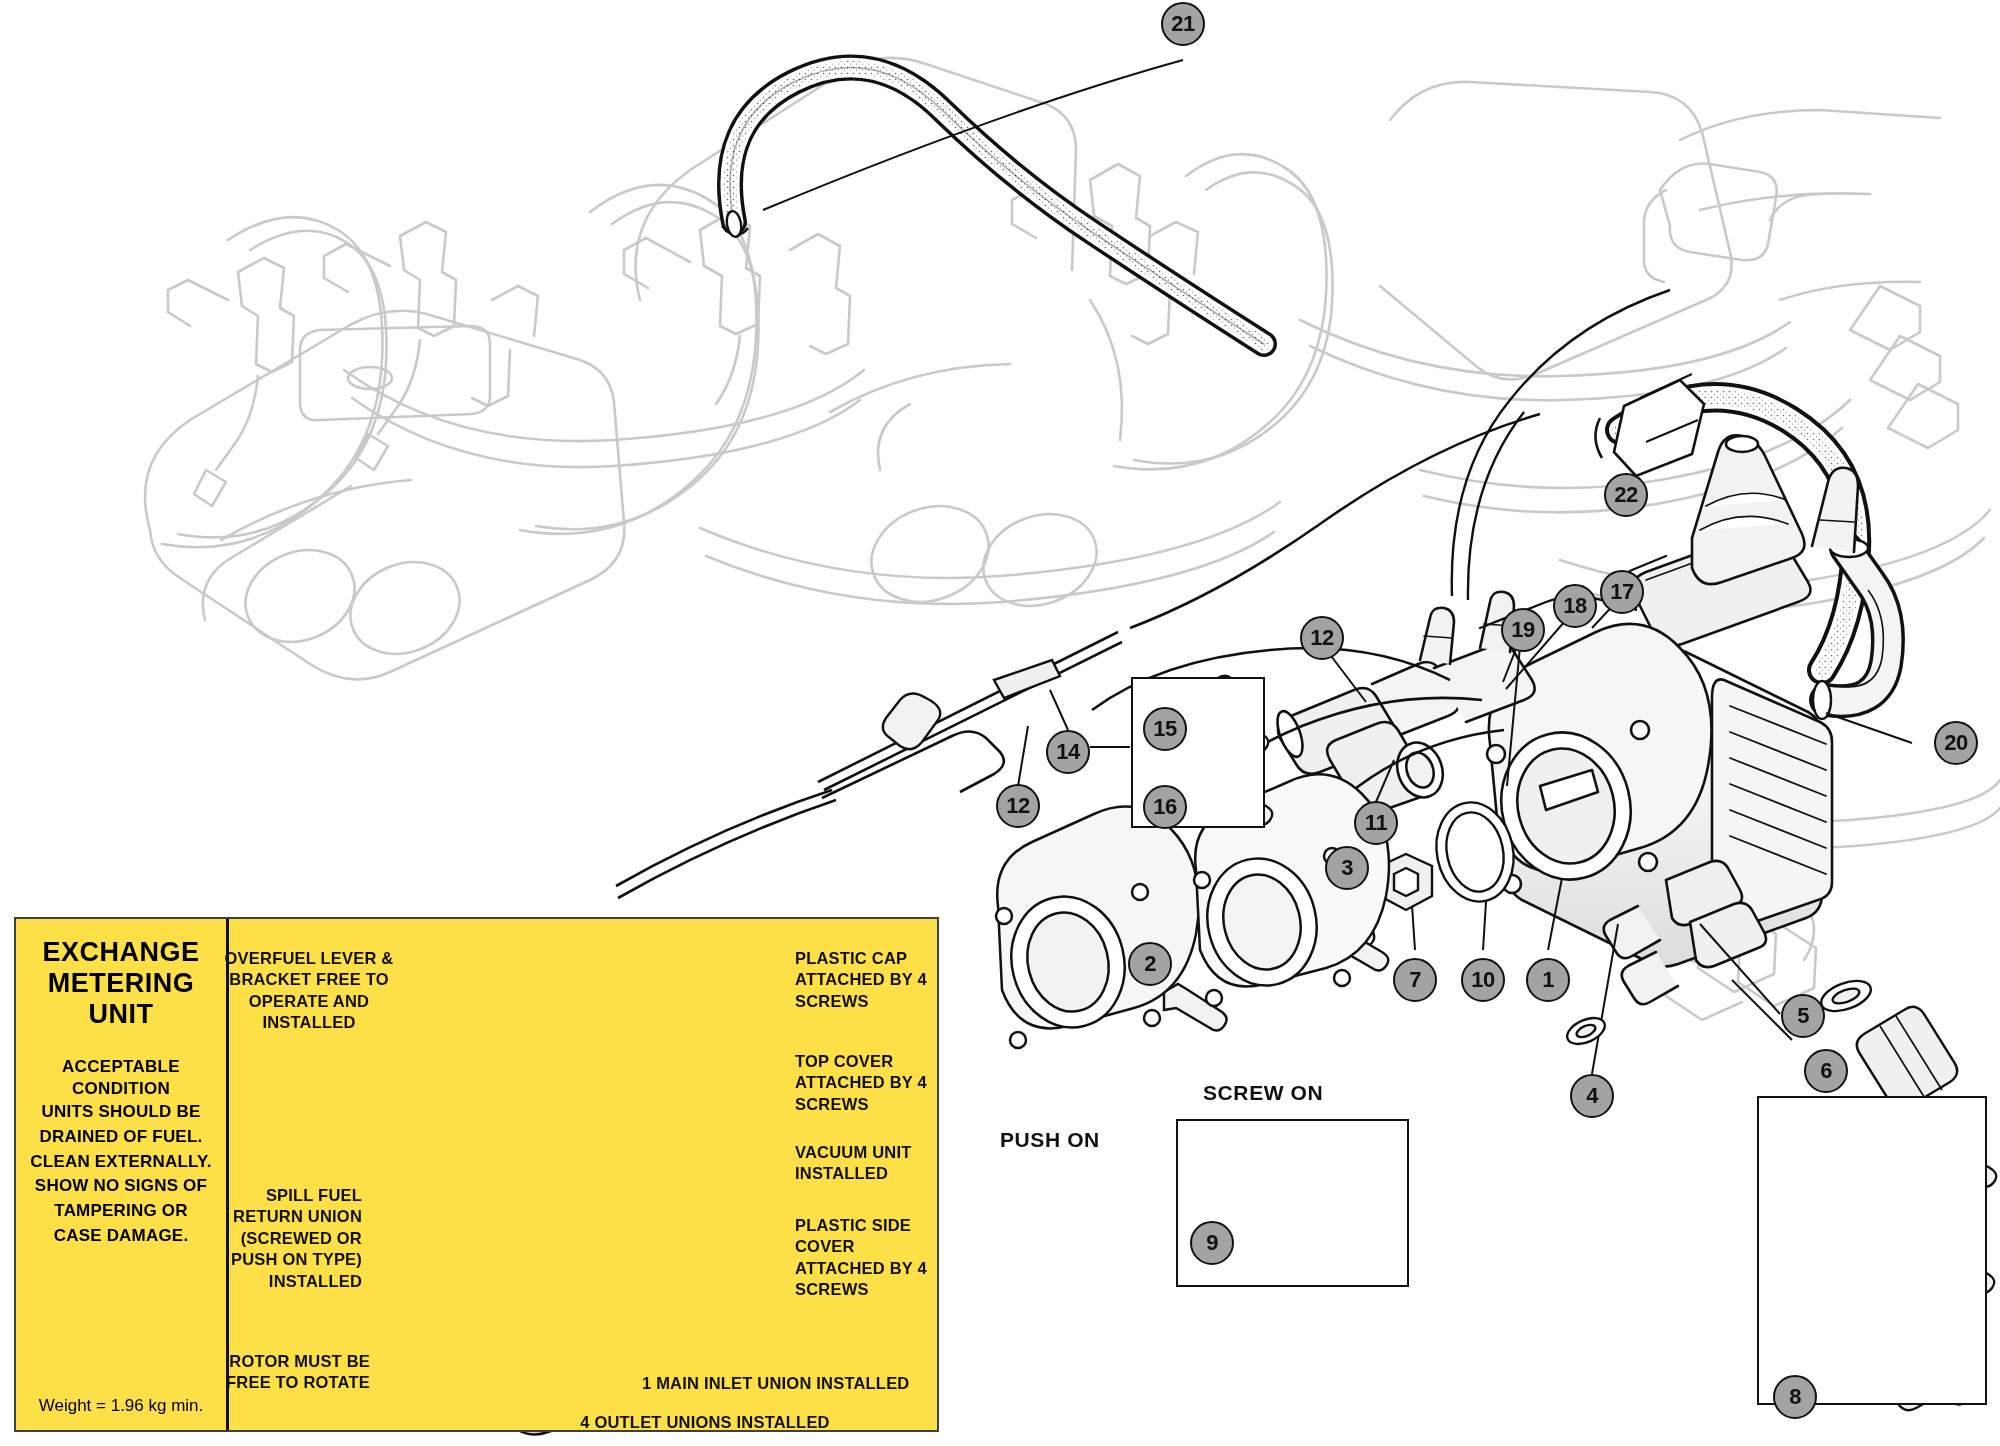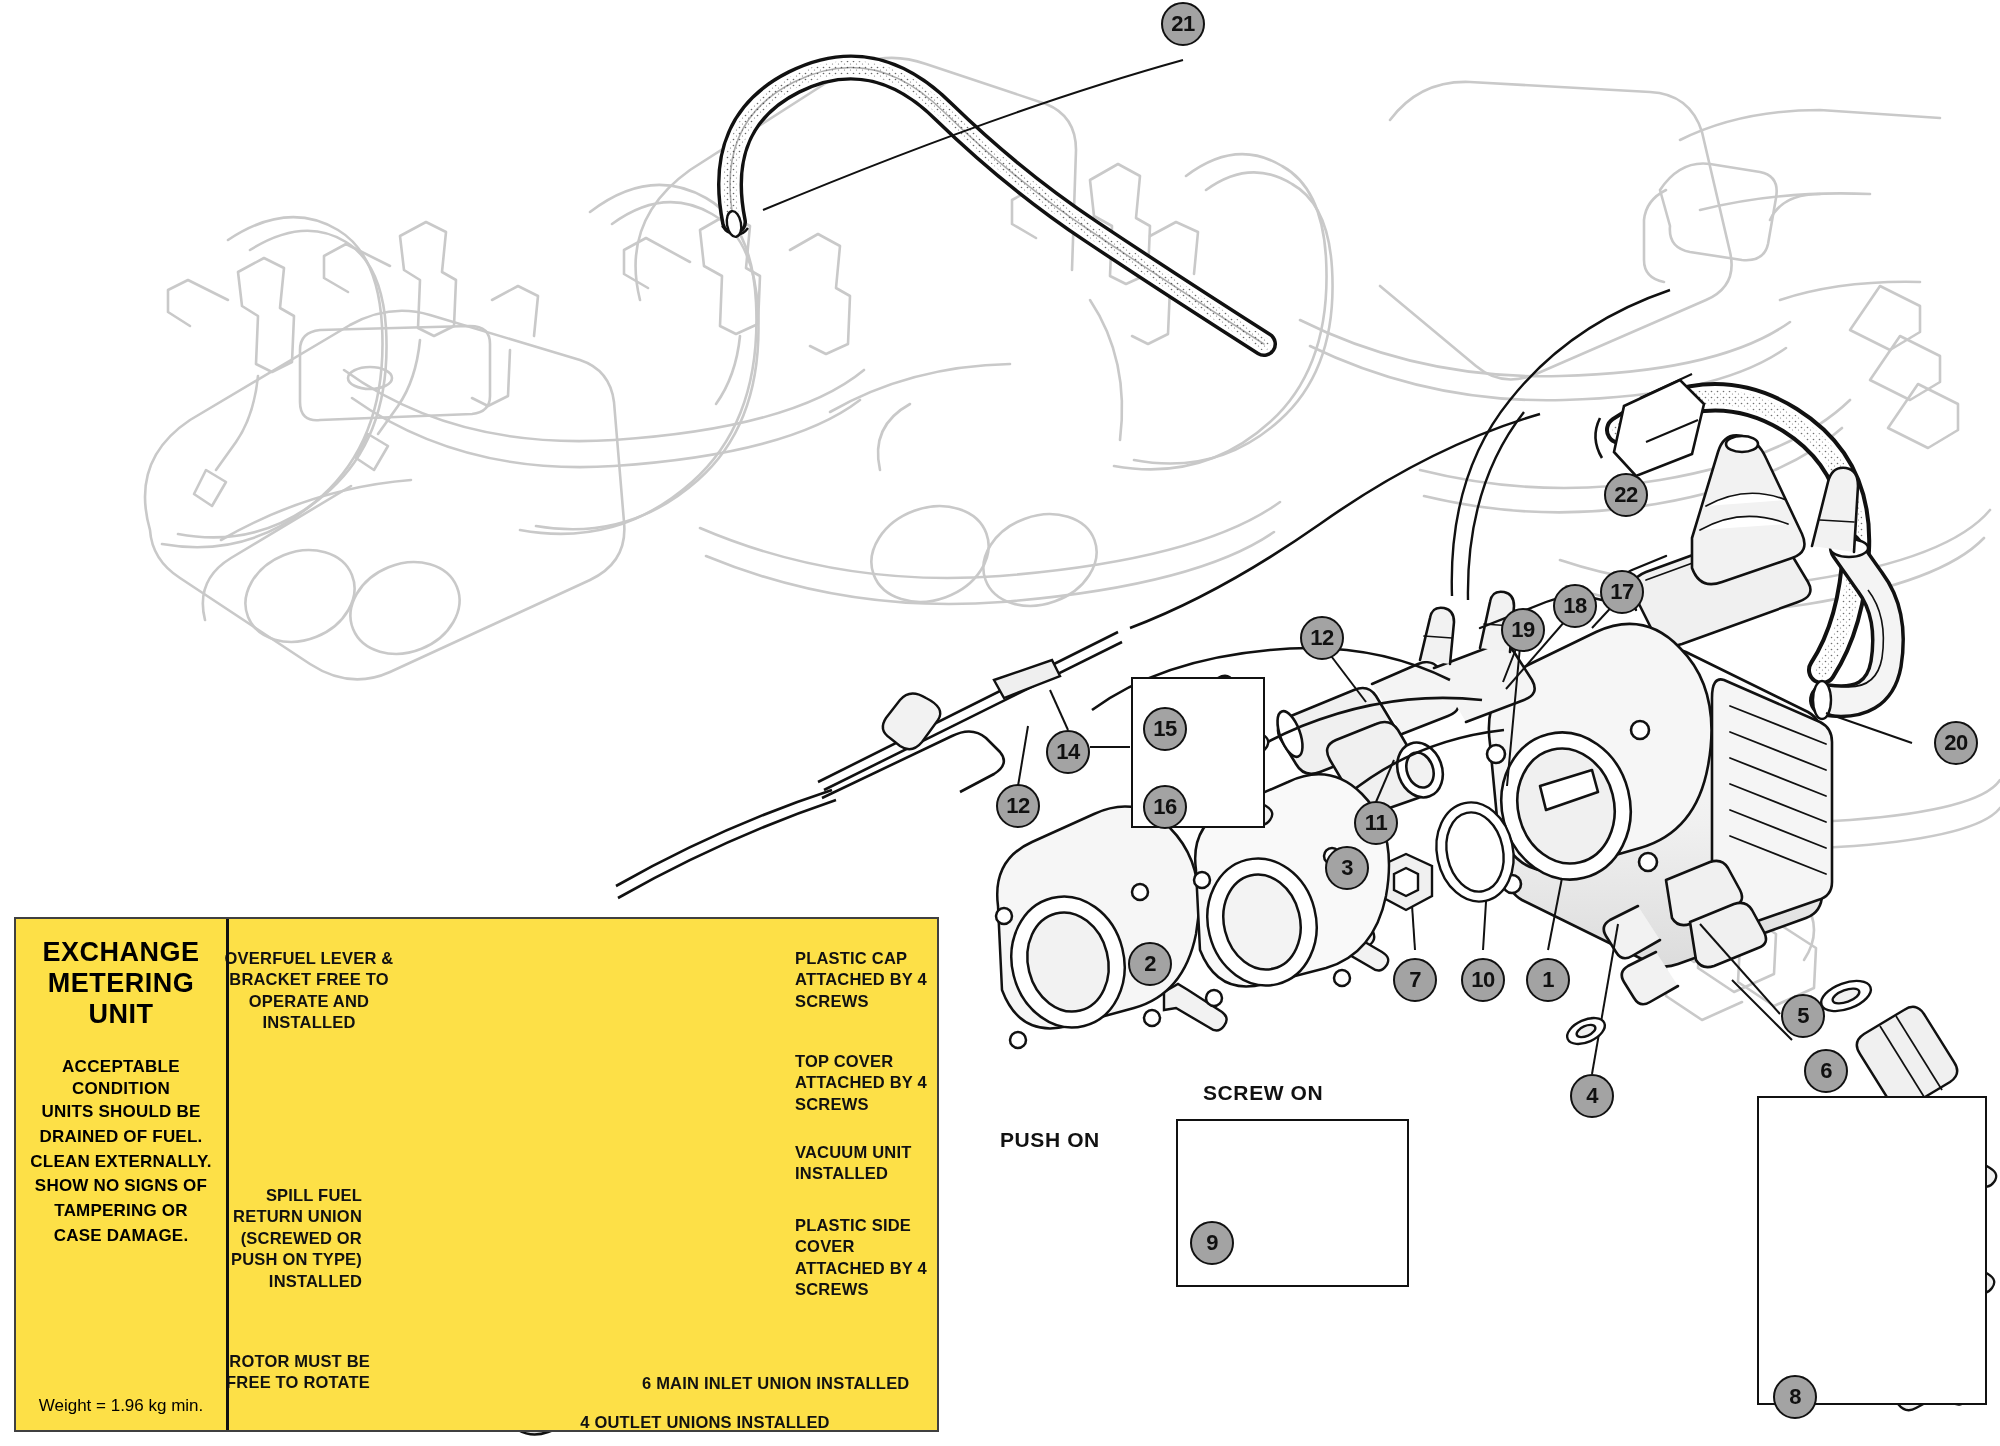--- a/index.html
+++ b/index.html
@@ -541,21 +541,21 @@
     </g>
   </svg>
 
   <div class="ex-label center-al" style="left:220px; top:948px; width:178px;">OVERFUEL LEVER &amp; BRACKET FREE TO OPERATE AND INSTALLED</div>
   <div class="ex-label" style="left:795px; top:948px; width:138px;">PLASTIC CAP ATTACHED BY 4 SCREWS</div>
   <div class="ex-label" style="left:795px; top:1051px; width:138px;">TOP COVER ATTACHED BY 4 SCREWS</div>
   <div class="ex-label" style="left:795px; top:1142px; width:138px;">VACUUM UNIT INSTALLED</div>
   <div class="ex-label" style="left:795px; top:1215px; width:138px;">PLASTIC SIDE COVER ATTACHED BY 4 SCREWS</div>
   <div class="ex-label right-al" style="left:212px; top:1185px; width:150px;">SPILL FUEL RETURN UNION (SCREWED OR PUSH ON TYPE) INSTALLED</div>
   <div class="ex-label right-al" style="left:220px; top:1351px; width:150px;">ROTOR MUST BE FREE TO ROTATE</div>
-  <div class="ex-label" style="left:642px; top:1373px; width:280px;">6 MAIN INLET UNION INSTALLED</div>
+  <div class="ex-label" style="left:642px; top:1373px; width:280px;">1 MAIN INLET UNION INSTALLED</div>
   <div class="ex-label center-al" style="left:540px; top:1412px; width:330px;">4 OUTLET UNIONS INSTALLED</div>
 
   <div class="caption" style="left:1000px; top:1128px;">PUSH ON</div>
   <div class="caption" style="left:1203px; top:1081px;">SCREW ON</div>
 
   <div class="callout" style="left:1161px; top:2px;">21</div>
   <div class="callout" style="left:1604px; top:473px;">22</div>
   <div class="callout" style="left:1300px; top:616px;">12</div>
   <div class="callout" style="left:1501px; top:608px;">19</div>
   <div class="callout" style="left:1553px; top:584px;">18</div>

